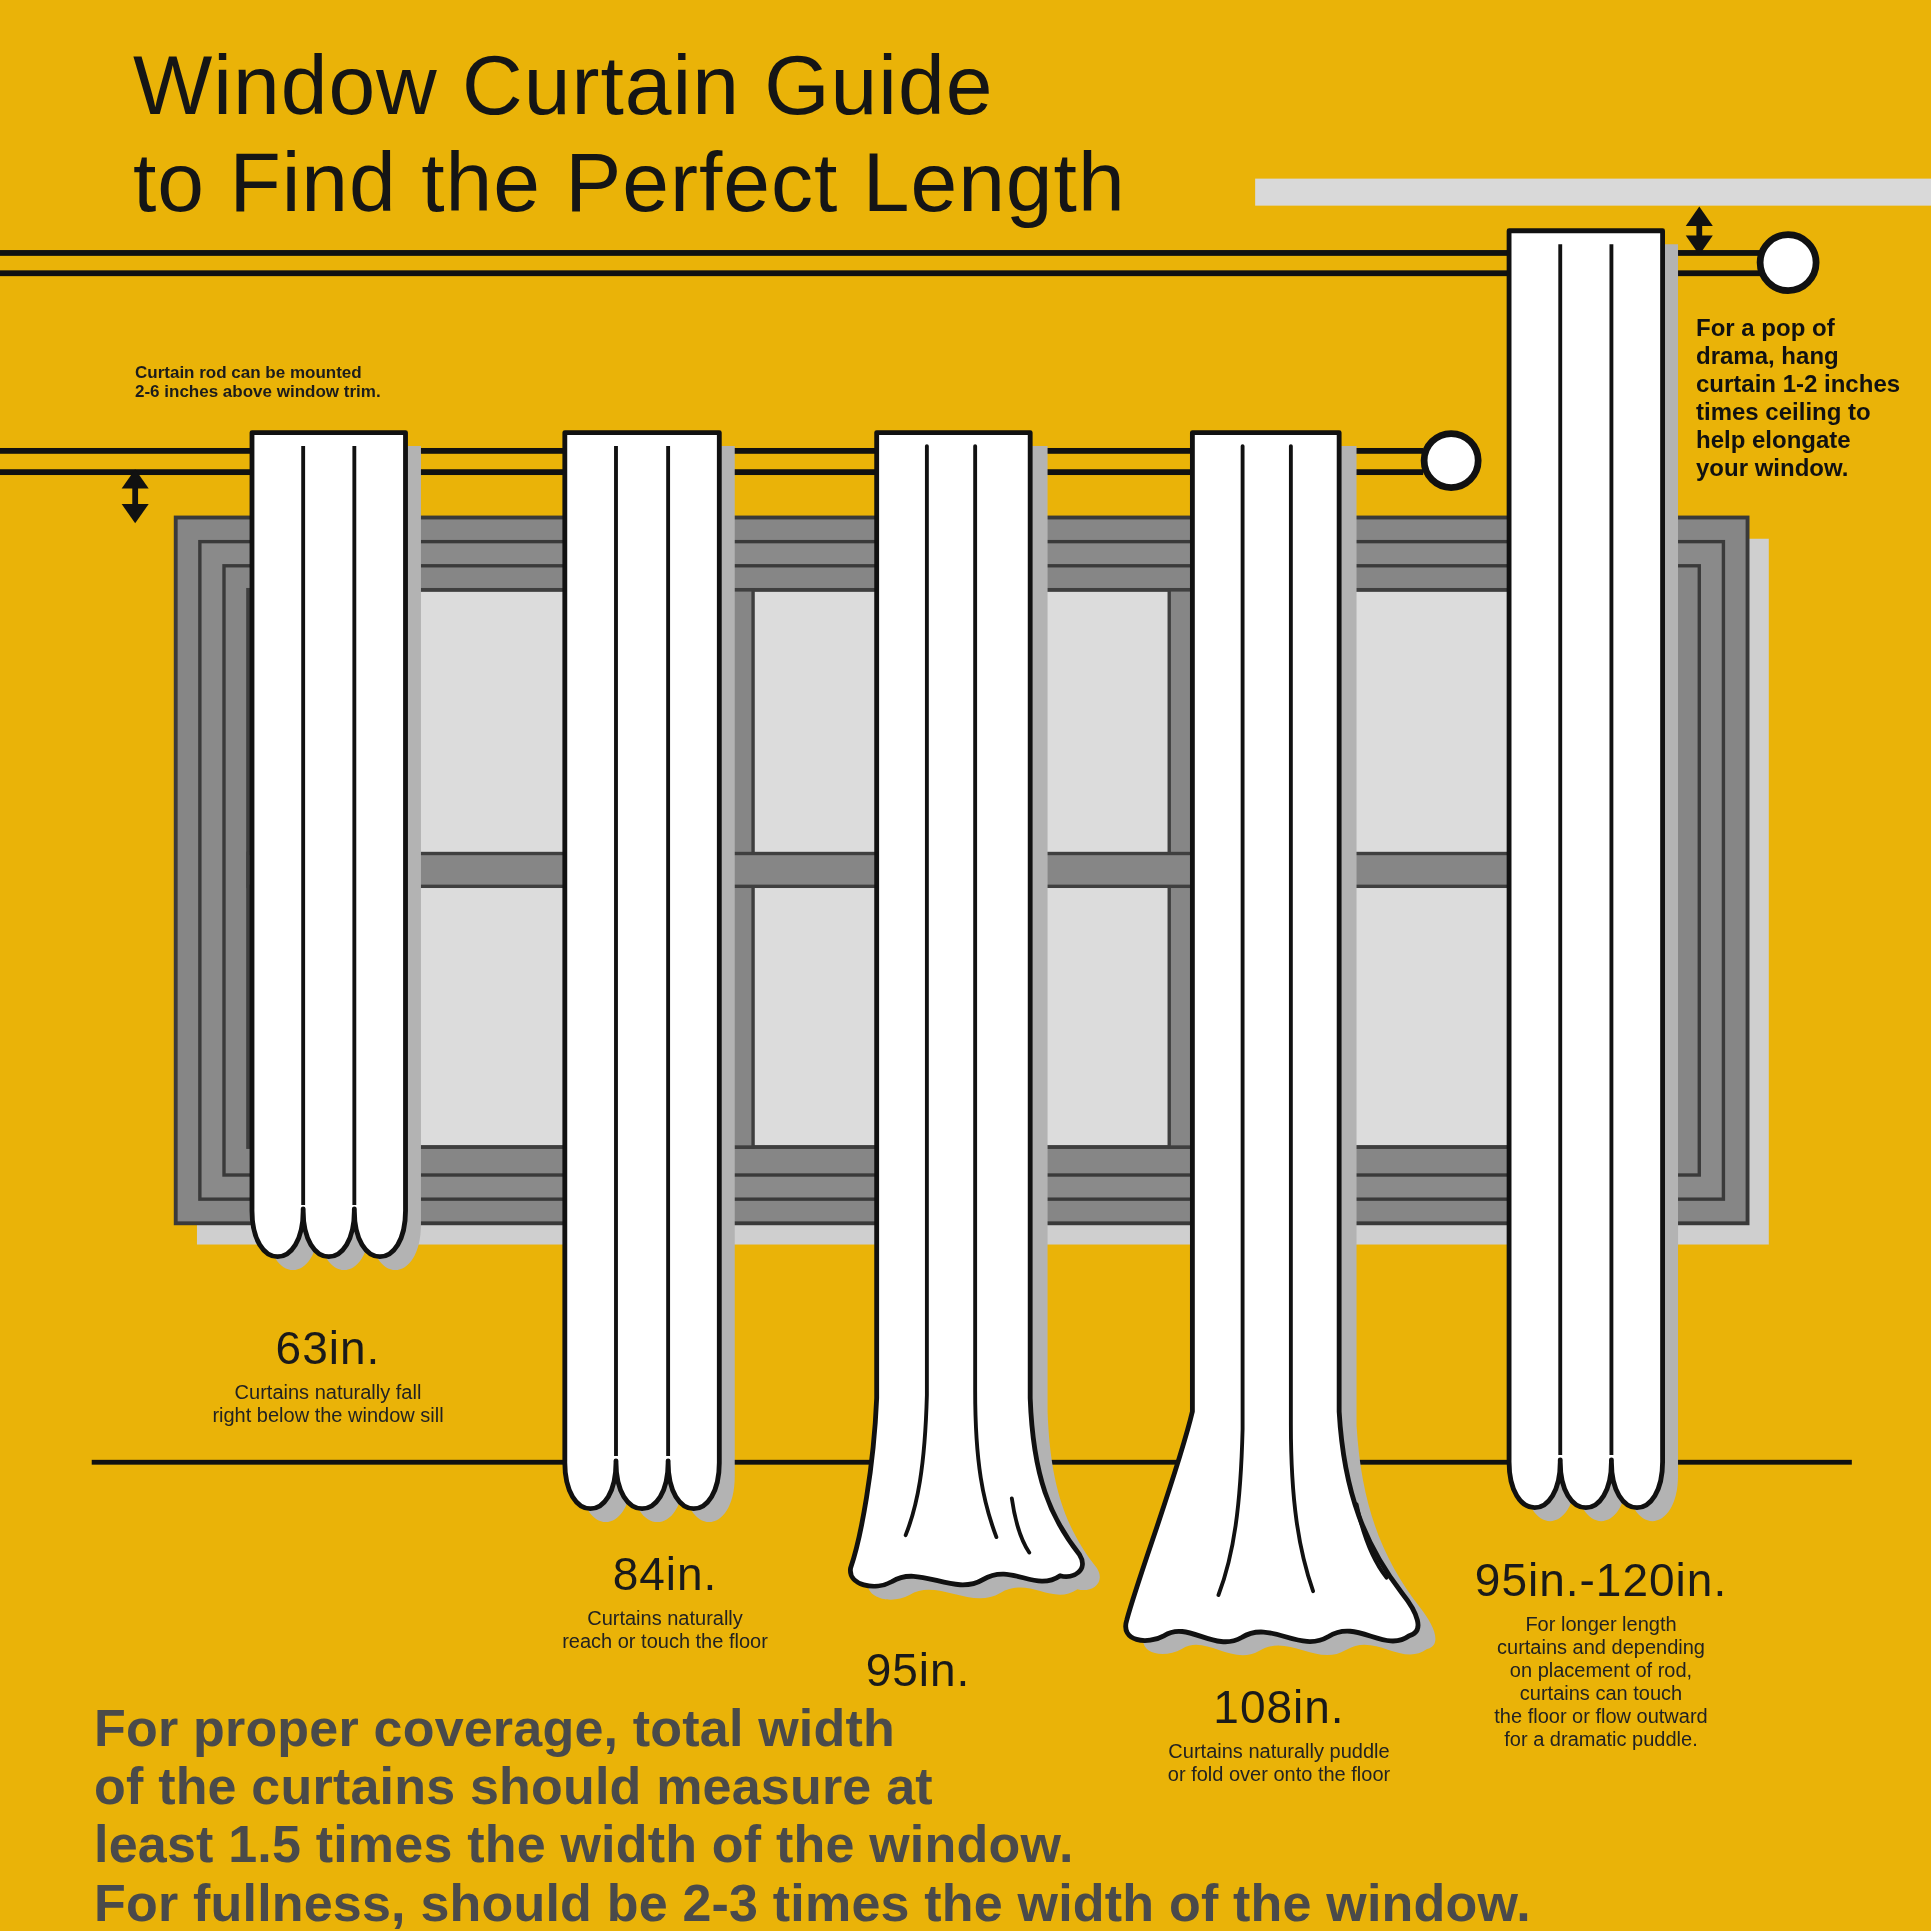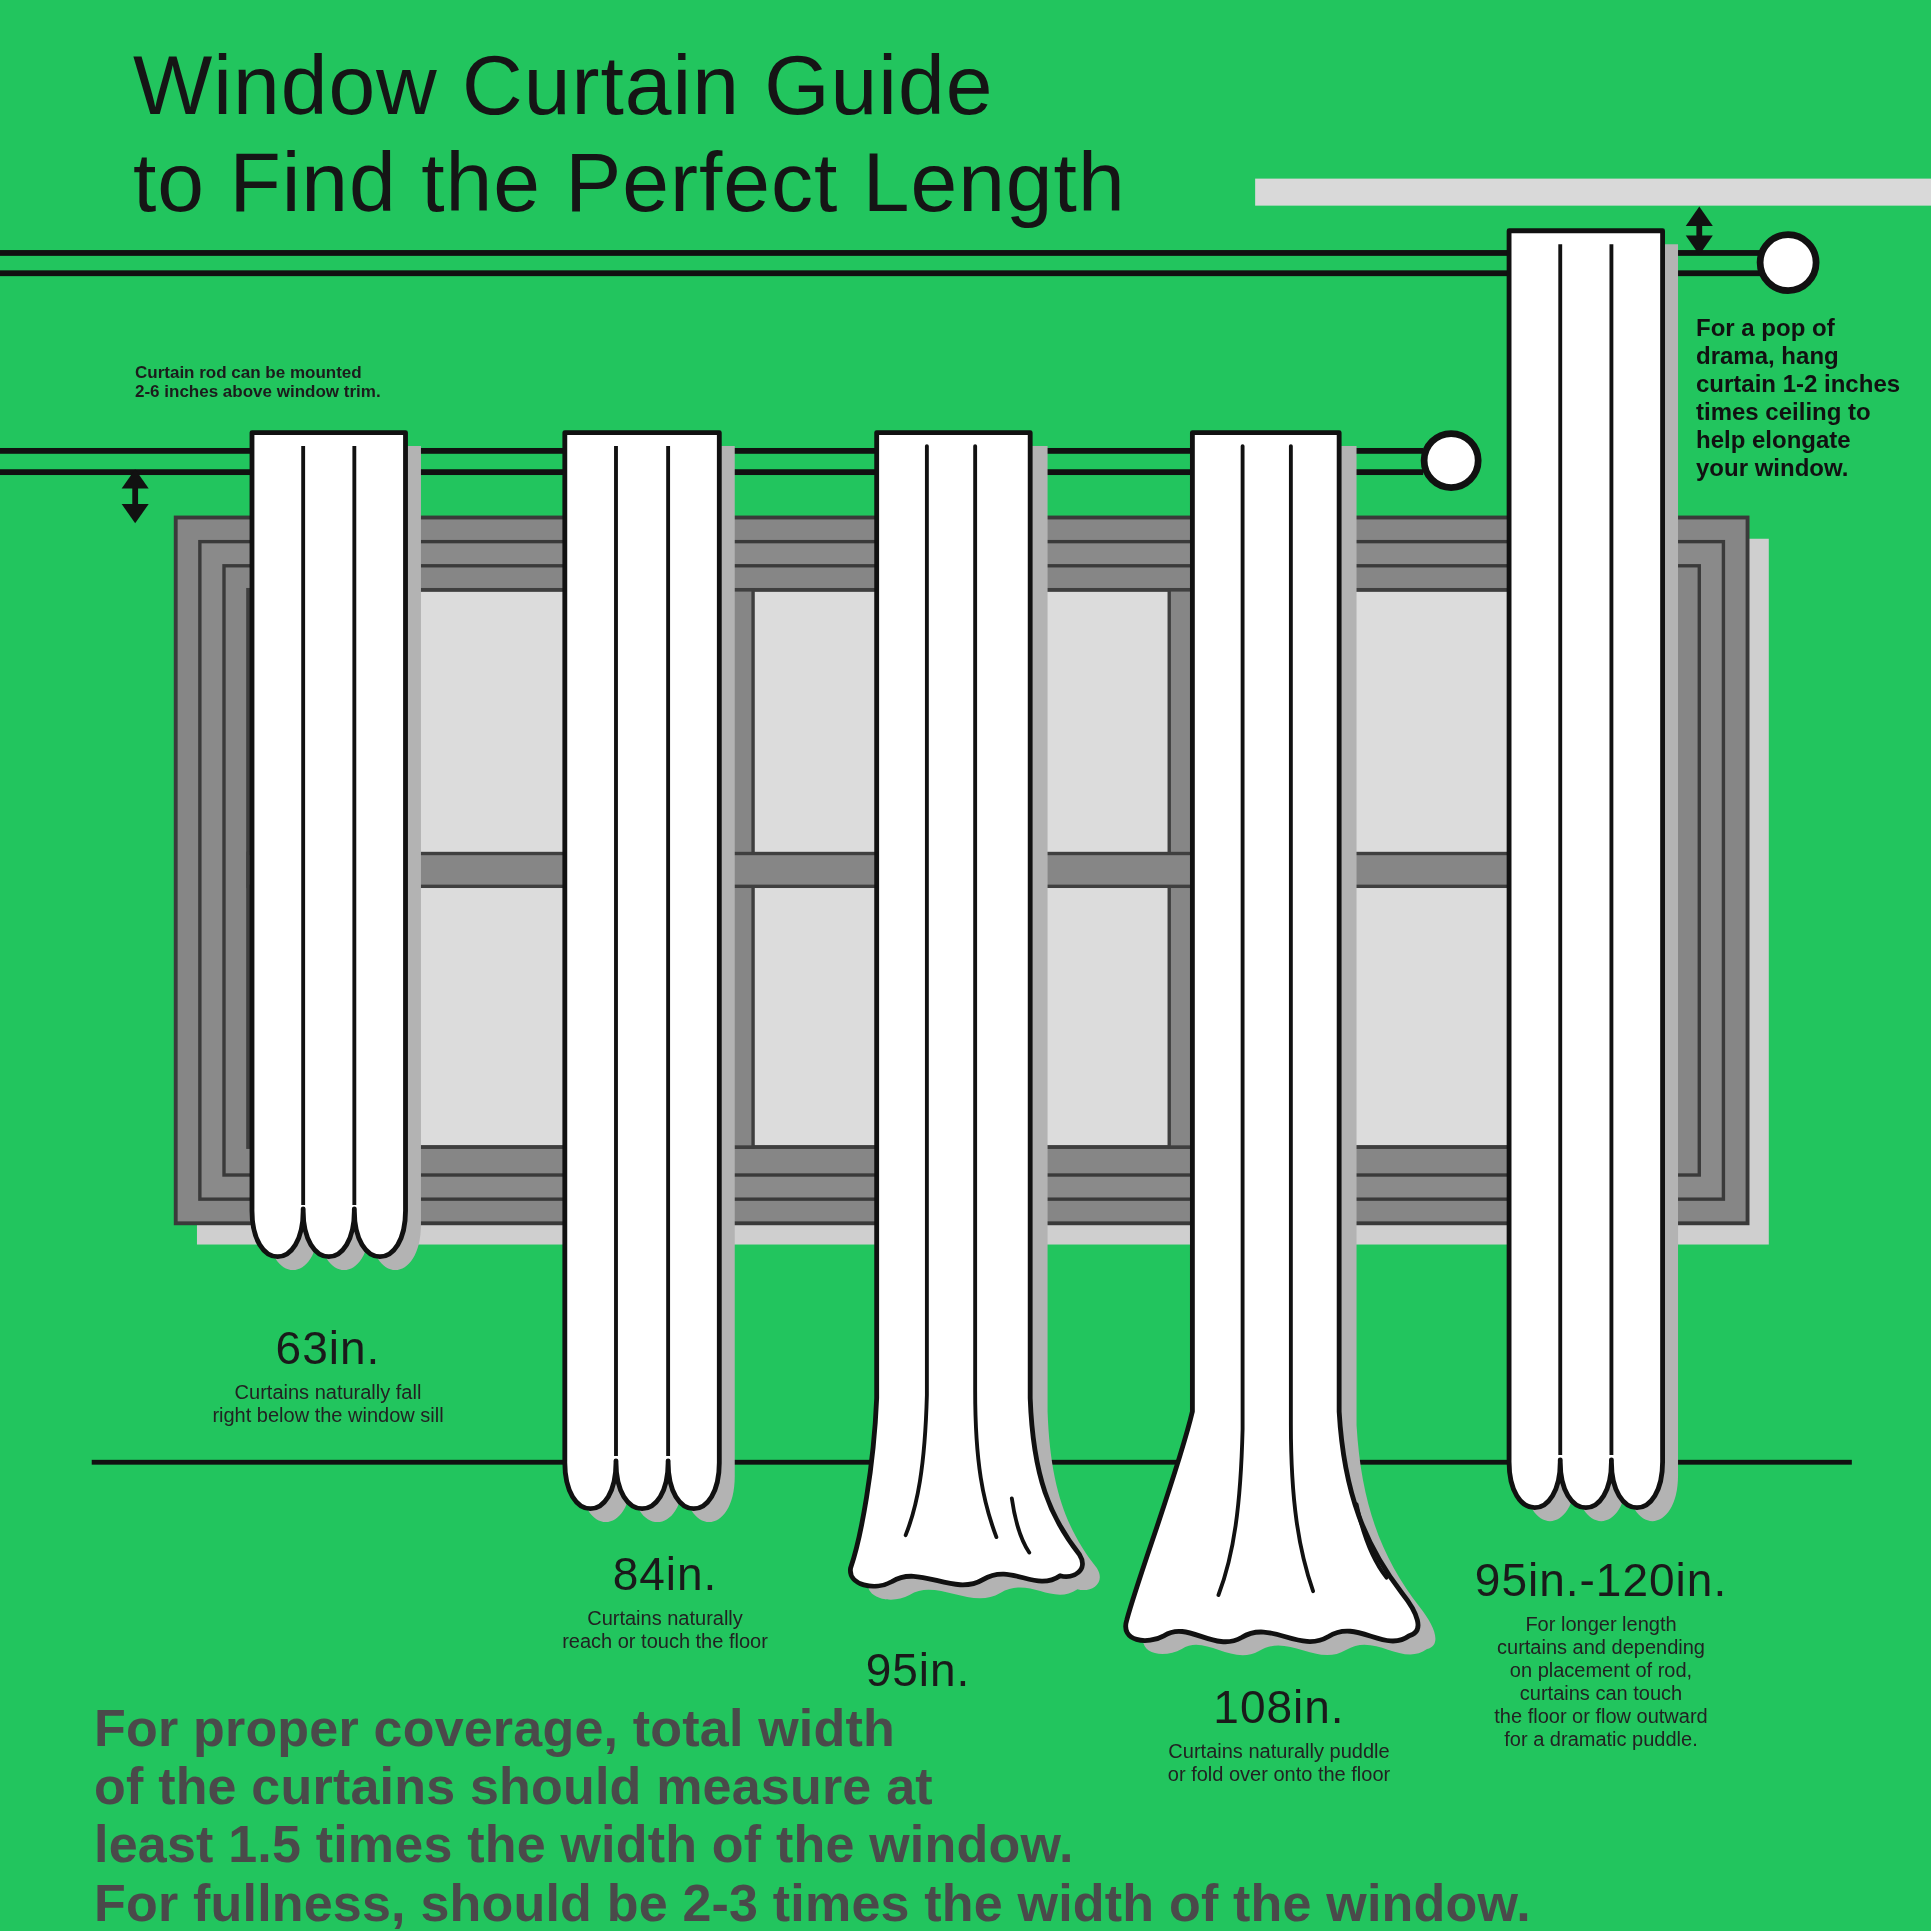--- a/index.html
+++ b/index.html
@@ -1,17 +1,17 @@
 <!DOCTYPE html>
 <html><head>
 <meta charset="utf-8">
 <style>
   html,body{margin:0;padding:0;background:#ffffff;}
   #canvas{
-    position:relative;width:1931px;height:1931px;background:#22c55e;overflow:hidden;
+    position:relative;width:1931px;height:1931px;background:#eab308;overflow:hidden;
     font-family:"Liberation Sans", sans-serif;color:#1a1a1a;
   }
   .abs{position:absolute;}
   svg{position:absolute;left:0;top:0;}
 
   .title{left:133px;top:37px;font-size:84px;line-height:1.16;letter-spacing:1px;color:#151515;font-weight:400;white-space:nowrap;}
 
   .intro{left:135px;top:297px;font-size:25px;line-height:1.13;color:#232323;white-space:nowrap;}
   .rod-note{left:135px;top:363px;font-size:17px;line-height:1.13;font-weight:700;color:#1c1c1c;white-space:nowrap;}
 

